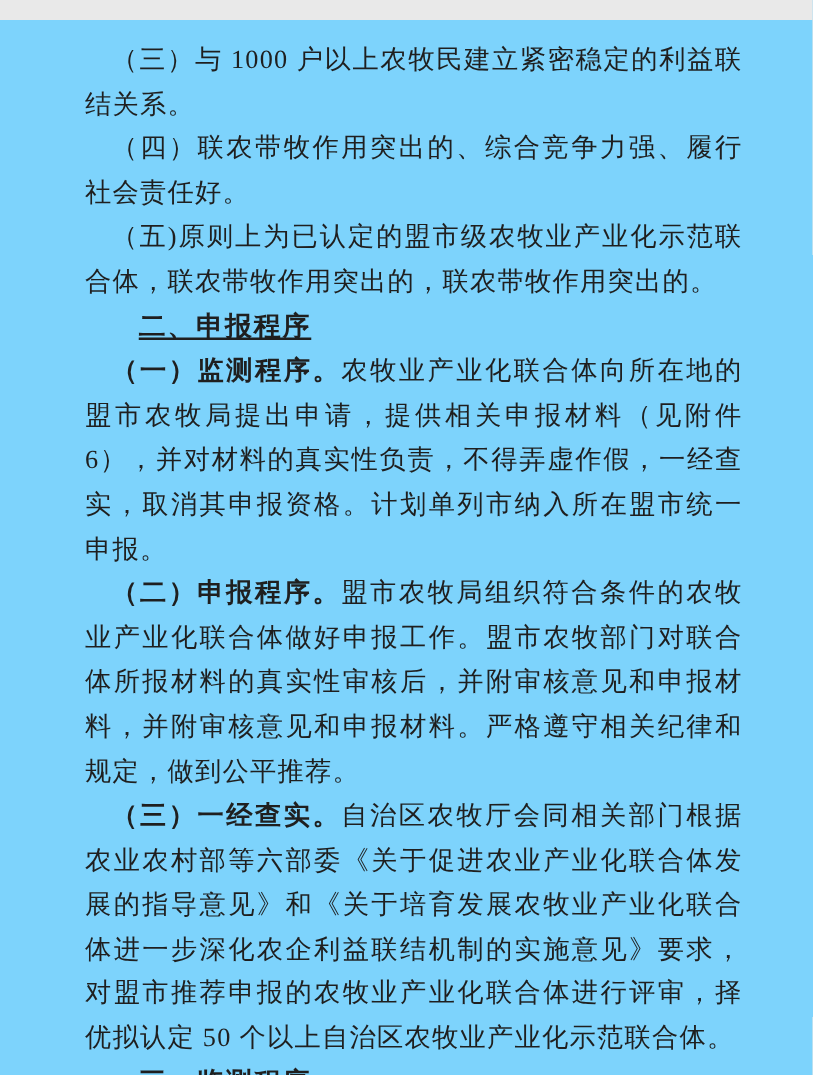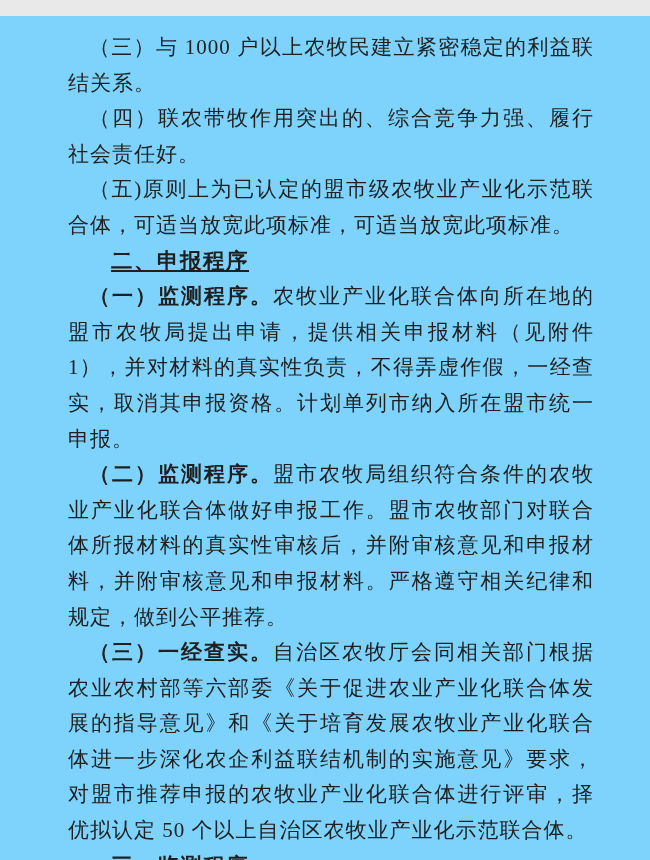--- a/index.html
+++ b/index.html
@@ -55,21 +55,21 @@
   }
 </style>
 </head>
 <body>
 
 <div class="page">
   <div class="doc-body">
 
   <p class="para"><span class="plain">（三）与 1000 户以上农牧民建立紧密稳定的利益联结关系。</span></p>
       <p class="para"><span class="plain">（四）联农带牧作用突出的、综合竞争力强、履行社会责任好。</span></p>
-      <p class="para"><span class="plain">（五)原则上为已认定的盟市级农牧业产业化示范联合体，可适当放宽此项标准，可适当放宽此项标准。</span></p>
+      <p class="para"><span class="plain">（五)原则上为已认定的盟市级农牧业产业化示范联合体，联农带牧作用突出的，联农带牧作用突出的。</span></p>
       <p class="heading"><span class="lead-bold">二、申报程序</span></p>
-      <p class="para"><span class="lead-bold">（一）监测程序。</span><span class="plain">农牧业产业化联合体向所在地的盟市农牧局提出申请，提供相关申报材料（见附件 1），并对材料的真实性负责，不得弄虚作假，一经查实，取消其申报资格。计划单列市纳入所在盟市统一申报。</span></p>
-      <p class="para"><span class="lead-bold">（二）监测程序。</span><span class="plain">盟市农牧局组织符合条件的农牧业产业化联合体做好申报工作。盟市农牧部门对联合体所报材料的真实性审核后，并附审核意见和申报材料，并附审核意见和申报材料。严格遵守相关纪律和规定，做到公平推荐。</span></p>
+      <p class="para"><span class="lead-bold">（一）监测程序。</span><span class="plain">农牧业产业化联合体向所在地的盟市农牧局提出申请，提供相关申报材料（见附件 6），并对材料的真实性负责，不得弄虚作假，一经查实，取消其申报资格。计划单列市纳入所在盟市统一申报。</span></p>
+      <p class="para"><span class="lead-bold">（二）申报程序。</span><span class="plain">盟市农牧局组织符合条件的农牧业产业化联合体做好申报工作。盟市农牧部门对联合体所报材料的真实性审核后，并附审核意见和申报材料，并附审核意见和申报材料。严格遵守相关纪律和规定，做到公平推荐。</span></p>
       <p class="para"><span class="lead-bold">（三）一经查实。</span><span class="plain">自治区农牧厅会同相关部门根据农业农村部等六部委《关于促进农业产业化联合体发展的指导意见》和《关于培育发展农牧业产业化联合体进一步深化农企利益联结机制的实施意见》要求，对盟市推荐申报的农牧业产业化联合体进行评审，择优拟认定 50 个以上自治区农牧业产业化示范联合体。</span></p>
       <p class="heading"><span class="lead-bold">三、监测程序</span></p>
     </div>
   <div class="page-number">3</div>
 </div>
 
 </body></html>

